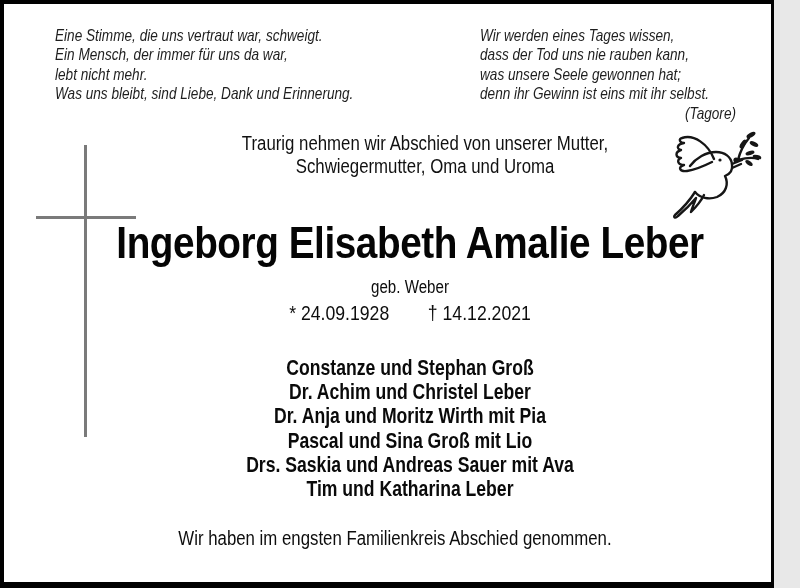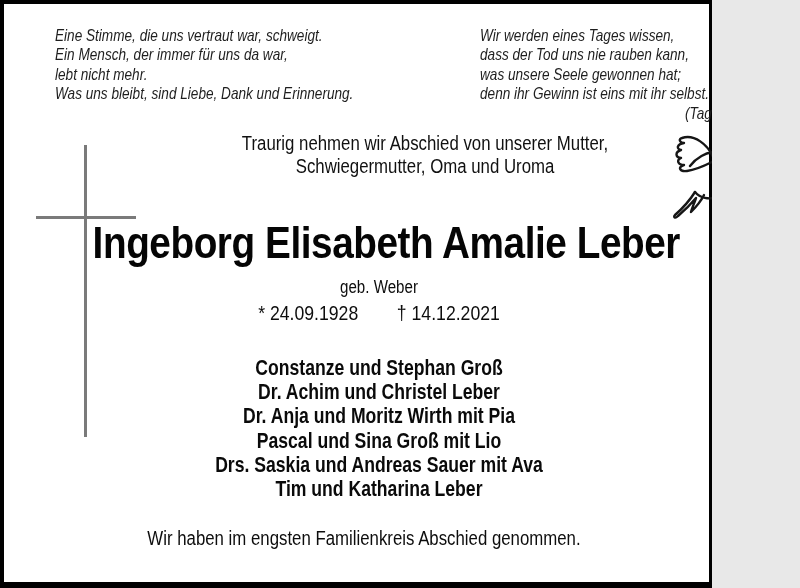--- a/index.html
+++ b/index.html
@@ -1,18 +1,18 @@
 <!DOCTYPE html>
 <html><head>
 <meta charset="utf-8">
 <style>
   html, body { margin: 0; padding: 0; background: #e8e8e8; }
   .page {
     position: relative;
-    width: 712px;
+    width: 774px;
     height: 588px;
     background: #ffffff;
     overflow: hidden;
     font-family: "Liberation Sans", sans-serif;
     color: #0d0d0d;
   }
   
   .frame { position: absolute; background: #000; }
   .frame-top    { left: 0; top: 0; width: 800px; height: 4px; }
   .frame-left   { left: 0; top: 0; width: 4px; height: 588px; }

